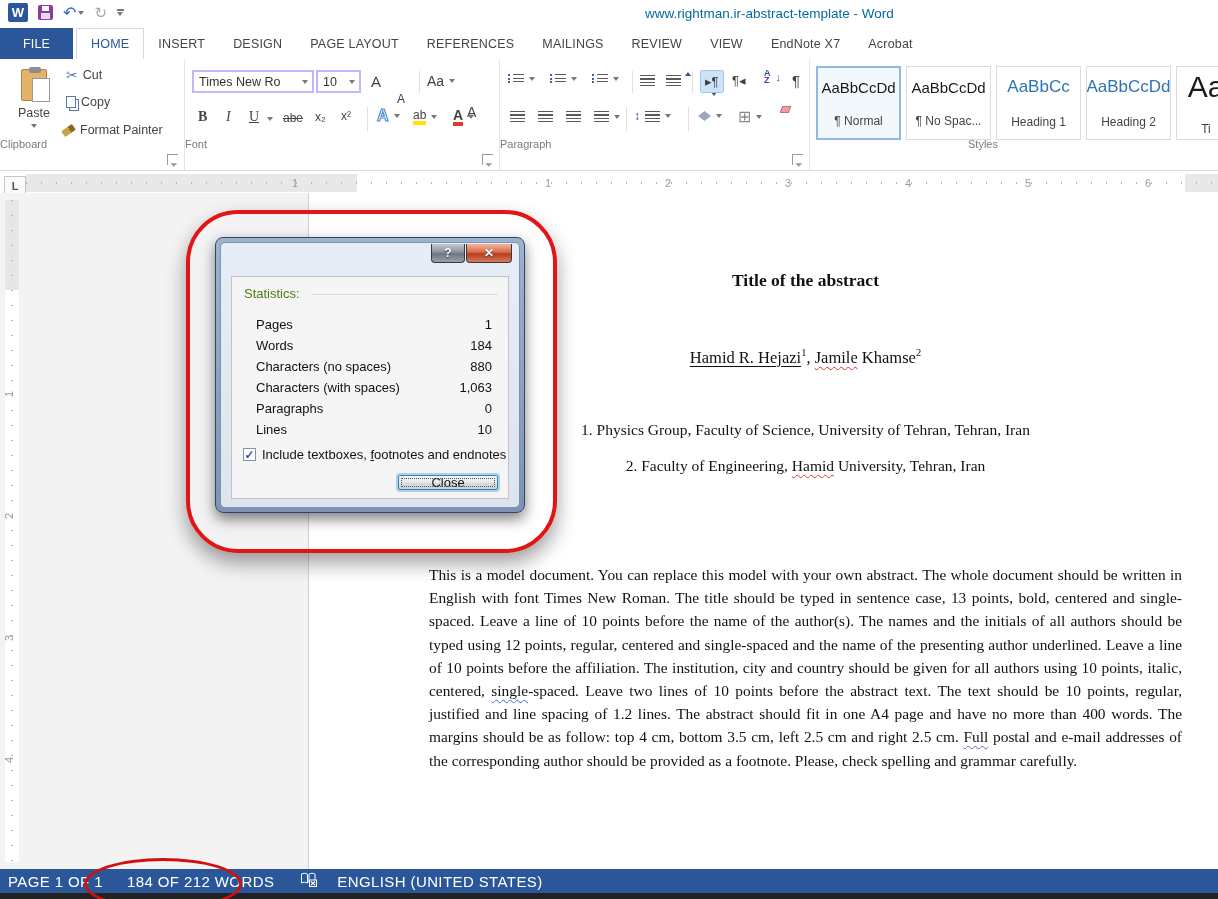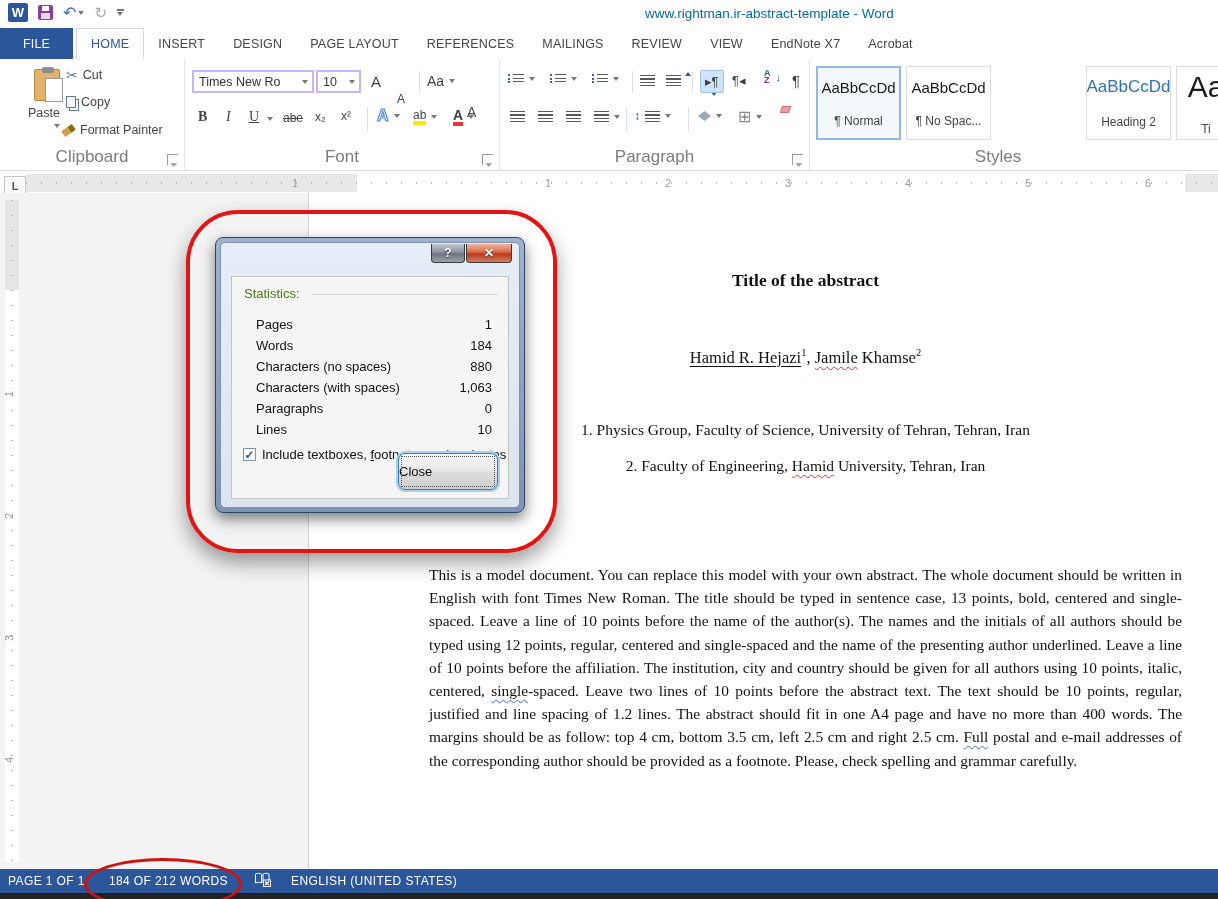--- a/index.html
+++ b/index.html
@@ -23,28 +23,28 @@
 
   
   .tabs{position:absolute;left:0;top:28px;width:1218px;height:31px;display:flex;font-size:12.5px;color:#444}
   .tab{display:flex;align-items:center;padding:0 14px;cursor:default;letter-spacing:.2px}
   .tab-file{background:#2b579a;color:#fff;width:73px;justify-content:center;padding:0}
   .tab-home{background:#fff;color:#2b579a;border:1px solid #d8d8d8;border-bottom:none;margin-left:3px}
 
   
   .ribbon{position:absolute;left:0;top:59px;width:1218px;height:112px;background:#fff;border-bottom:1px solid #dadbdc}
   .grp{position:absolute;top:0;height:111px;border-right:1px solid #e4e4e4}
-  .grp-label{position:absolute;bottom:3px;left:0;right:0;text-align:center;font-size:17px;color:#7c7c7c}
+  .grp-label{position:absolute;bottom:20px;left:0;right:0;font-size:11px;color:#7c7c7c}
   .launcher{position:absolute;bottom:5px;right:6px;width:11px;height:11px;border-top:1px solid #9a9a9a;border-left:1px solid #9a9a9a}
   .launcher::after{content:"";position:absolute;right:1px;bottom:1px;width:0;height:0;
     border-left:5px solid transparent;border-top:5px solid transparent;border-right:5px solid #9a9a9a;transform:rotate(45deg)}
   .ritem{position:absolute;display:flex;align-items:center;gap:5px;color:#444;font-size:12.5px;white-space:nowrap}
 
   
-  .paste-btn{position:absolute;left:8px;top:6px;width:52px;height:96px;display:flex;flex-direction:column;align-items:flex-end;padding-top:4px}
+  .paste-btn{position:absolute;left:8px;top:6px;width:52px;height:96px;display:flex;flex-direction:column;align-items:center;padding-top:4px}
   .clipb{position:relative;width:26px;height:32px;background:#e3b36c;border:1px solid #ad853f;border-radius:2px}
   .clipb::before{content:"";position:absolute;left:7px;top:-3px;width:12px;height:6px;background:#8d8d8d;border-radius:2px}
   .clipb::after{content:"";position:absolute;right:-4px;top:8px;width:16px;height:22px;background:#fff;border:1px solid #9a9a9a}
   .paste-lbl{margin-top:5px;font-size:12.5px;color:#444}
   .scissors{color:#5a7bb0;font-size:14px}
   .copyic{position:relative;width:10px;height:12px;background:#fff;border:1px solid #5a7bb0;box-shadow:3px 3px 0 -1px #fff,3px 3px 0 0 #5a7bb0}
   .fpic{width:13px;height:7px;background:linear-gradient(90deg,#caa24a 60%,#8a6a20 60%);transform:rotate(-35deg);border-radius:1px}
 
   
   .combo{position:absolute;top:11px;height:23px;border:2px solid #c4b5fd;background:#fff;display:flex;align-items:center;
@@ -137,29 +137,29 @@
   .tbtn-help{right:54px;width:34px;background:linear-gradient(180deg,#c3c9d1,#8b929c 45%,#6f757e 55%,#9aa1ab)}
   .tbtn-close{right:7px;width:46px;background:linear-gradient(180deg,#f0b5a2,#d96a46 45%,#b63c20 55%,#d67c5c)}
   .wcd-panel{position:absolute;left:10px;top:33px;right:10px;bottom:8px;background:#f5f5f5;border:1px solid #c3c3c3}
   .statlabel{position:absolute;left:12px;top:9px;font-size:13px;color:#4d7c0f}
   .statsep{position:absolute;left:80px;right:10px;top:17px;height:1px;background:#d9d9d9}
   .srow{position:absolute;left:24px;right:16px;height:21px;display:flex;justify-content:space-between;font-size:13px;color:#111}
   .cbrow{position:absolute;left:11px;top:194px;display:flex;align-items:center;gap:6px;font-size:13px;color:#111}
   .cbox{width:13px;height:13px;background:#fff;border:1px solid #8295ab;display:flex;align-items:center;justify-content:center;
         color:#2a52bb;font-size:12px;font-weight:bold;line-height:12px}
   .accel{text-decoration:underline}
-  .closebtn{position:absolute;right:10px;bottom:8px;width:100px;height:37px;font-size:13px;color:#111;
+  .closebtn{position:absolute;right:10px;bottom:8px;width:100px;height:15px;font-size:13px;color:#111;
         background:linear-gradient(180deg,#f6f6f6,#eaeaea 45%,#dcdcdc 55%,#cfcfcf);
-        border:1px solid #3c7fb1;border-radius:7px;box-shadow:0 0 0 2px #a8d2f0;
-        display:flex;align-items:center;}
+        border:1px solid #3c7fb1;border-radius:2px;box-shadow:0 0 0 2px #a8d2f0;
+        display:flex;align-items:center;justify-content:center}
   .closebtn i{position:absolute;inset:2px;border:1px dotted #555;border-radius:1px;font-style:normal}
 
   
   .statusbar{position:absolute;left:0;top:869px;width:1218px;height:24px;background:#2b579a;color:#fff;
-             display:flex;align-items:center;font-size:12px;letter-spacing:.4px}
+             display:flex;align-items:center;font-size:15px;letter-spacing:.4px}
   .sb-item{margin-left:0;white-space:nowrap}
   .bottomstrip{position:absolute;left:0;top:893px;width:1218px;height:6px;background:#222}
   .annot-words{position:absolute;left:84px;top:858px;width:158px;height:52px;border:3px solid #cf1110;border-radius:50%;
                z-index:10;pointer-events:none}
 </style>
 </head>
 <body>
 
 <div class="titlebar">
   <div class="qat">
@@ -349,20 +349,24 @@
   </div>
 
   <div class="grp" style="left:810px;width:408px;border-right:none">
     <div class="stylecard sel" style="left:6px">
       <span class="prev">AaBbCcDd</span>
       <span class="sname">¶ Normal</span>
     </div>
     <div class="stylecard" style="left:96px">
       <span class="prev">AaBbCcDd</span>
       <span class="sname">¶ No Spac...</span>
+    </div>
+    <div class="stylecard" style="left:186px">
+      <span class="prev blue">AaBbCc</span>
+      <span class="sname">Heading 1</span>
     </div>
     <div class="stylecard" style="left:276px">
       <span class="prev blue">AaBbCcDd</span>
       <span class="sname">Heading 2</span>
     </div>
     <div class="stylecard" style="left:366px;width:60px">
       <span class="prev title">Aa</span>
       <span class="sname">Ti</span>
     </div>
     <div class="grp-label" style="right:190px;left:auto;width:60px">Styles</div>

